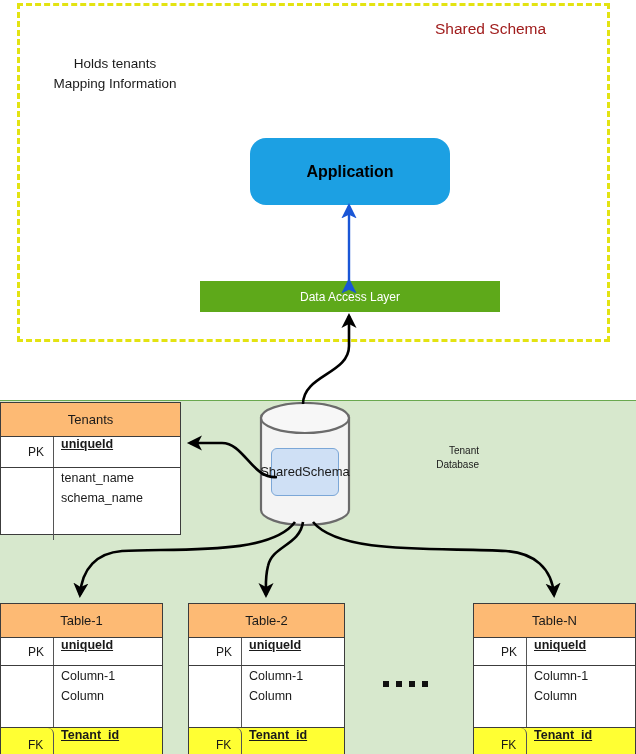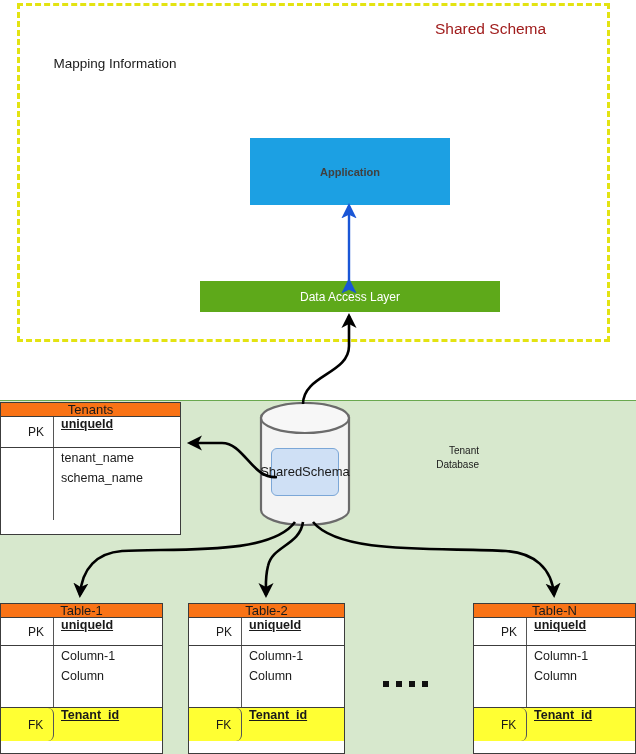--- a/index.html
+++ b/index.html
@@ -47,26 +47,26 @@
     line-height: 1.45;
   }
   
   .app-box {
     position: absolute;
     left: 250px;
     top: 138px;
     width: 200px;
     height: 67px;
     background: #1ca0e3;
-    border-radius: 0;
+    border-radius: 16px;
     display: flex;
     align-items: center;
     justify-content: center;
-    color: #404040;
-    font-size: 11px;
+    color: #000000;
+    font-size: 16px;
     font-weight: bold;
   }
   
   .dal-box {
     position: absolute;
     left: 200px;
     top: 281px;
     width: 300px;
     height: 31px;
     background: #5ea91a;
@@ -97,22 +97,22 @@
     line-height: 1.35;
   }
   
   .tbl {
     position: absolute;
     background: #ffffff;
     border: 1.6px solid #3c3c3c;
     box-sizing: border-box;
   }
   .tbl-head {
-    height: 14px;
-    background: #f97316;
+    height: 34px;
+    background: #fdba74;
     border-bottom: 1.6px solid #3c3c3c;
     display: flex;
     align-items: center;
     justify-content: center;
     font-size: 13px;
     color: #1a1a1a;
     box-sizing: border-box;
   }
   .row {
     display: flex;
@@ -198,20 +198,21 @@
 </style>
 </head>
 <body>
 
 <div id="canvas">
 
   <div class="dashed-region"></div>
   <div class="region-title">Shared Schema</div>
 
   <div class="note">
+    <div>Holds tenants</div>
     <div>Mapping Information</div>
   </div>
 
   <div class="app-box">
     <span>Application</span>
   </div>
 
   <div class="dal-box">
     <span>Data Access Layer</span>
   </div>

